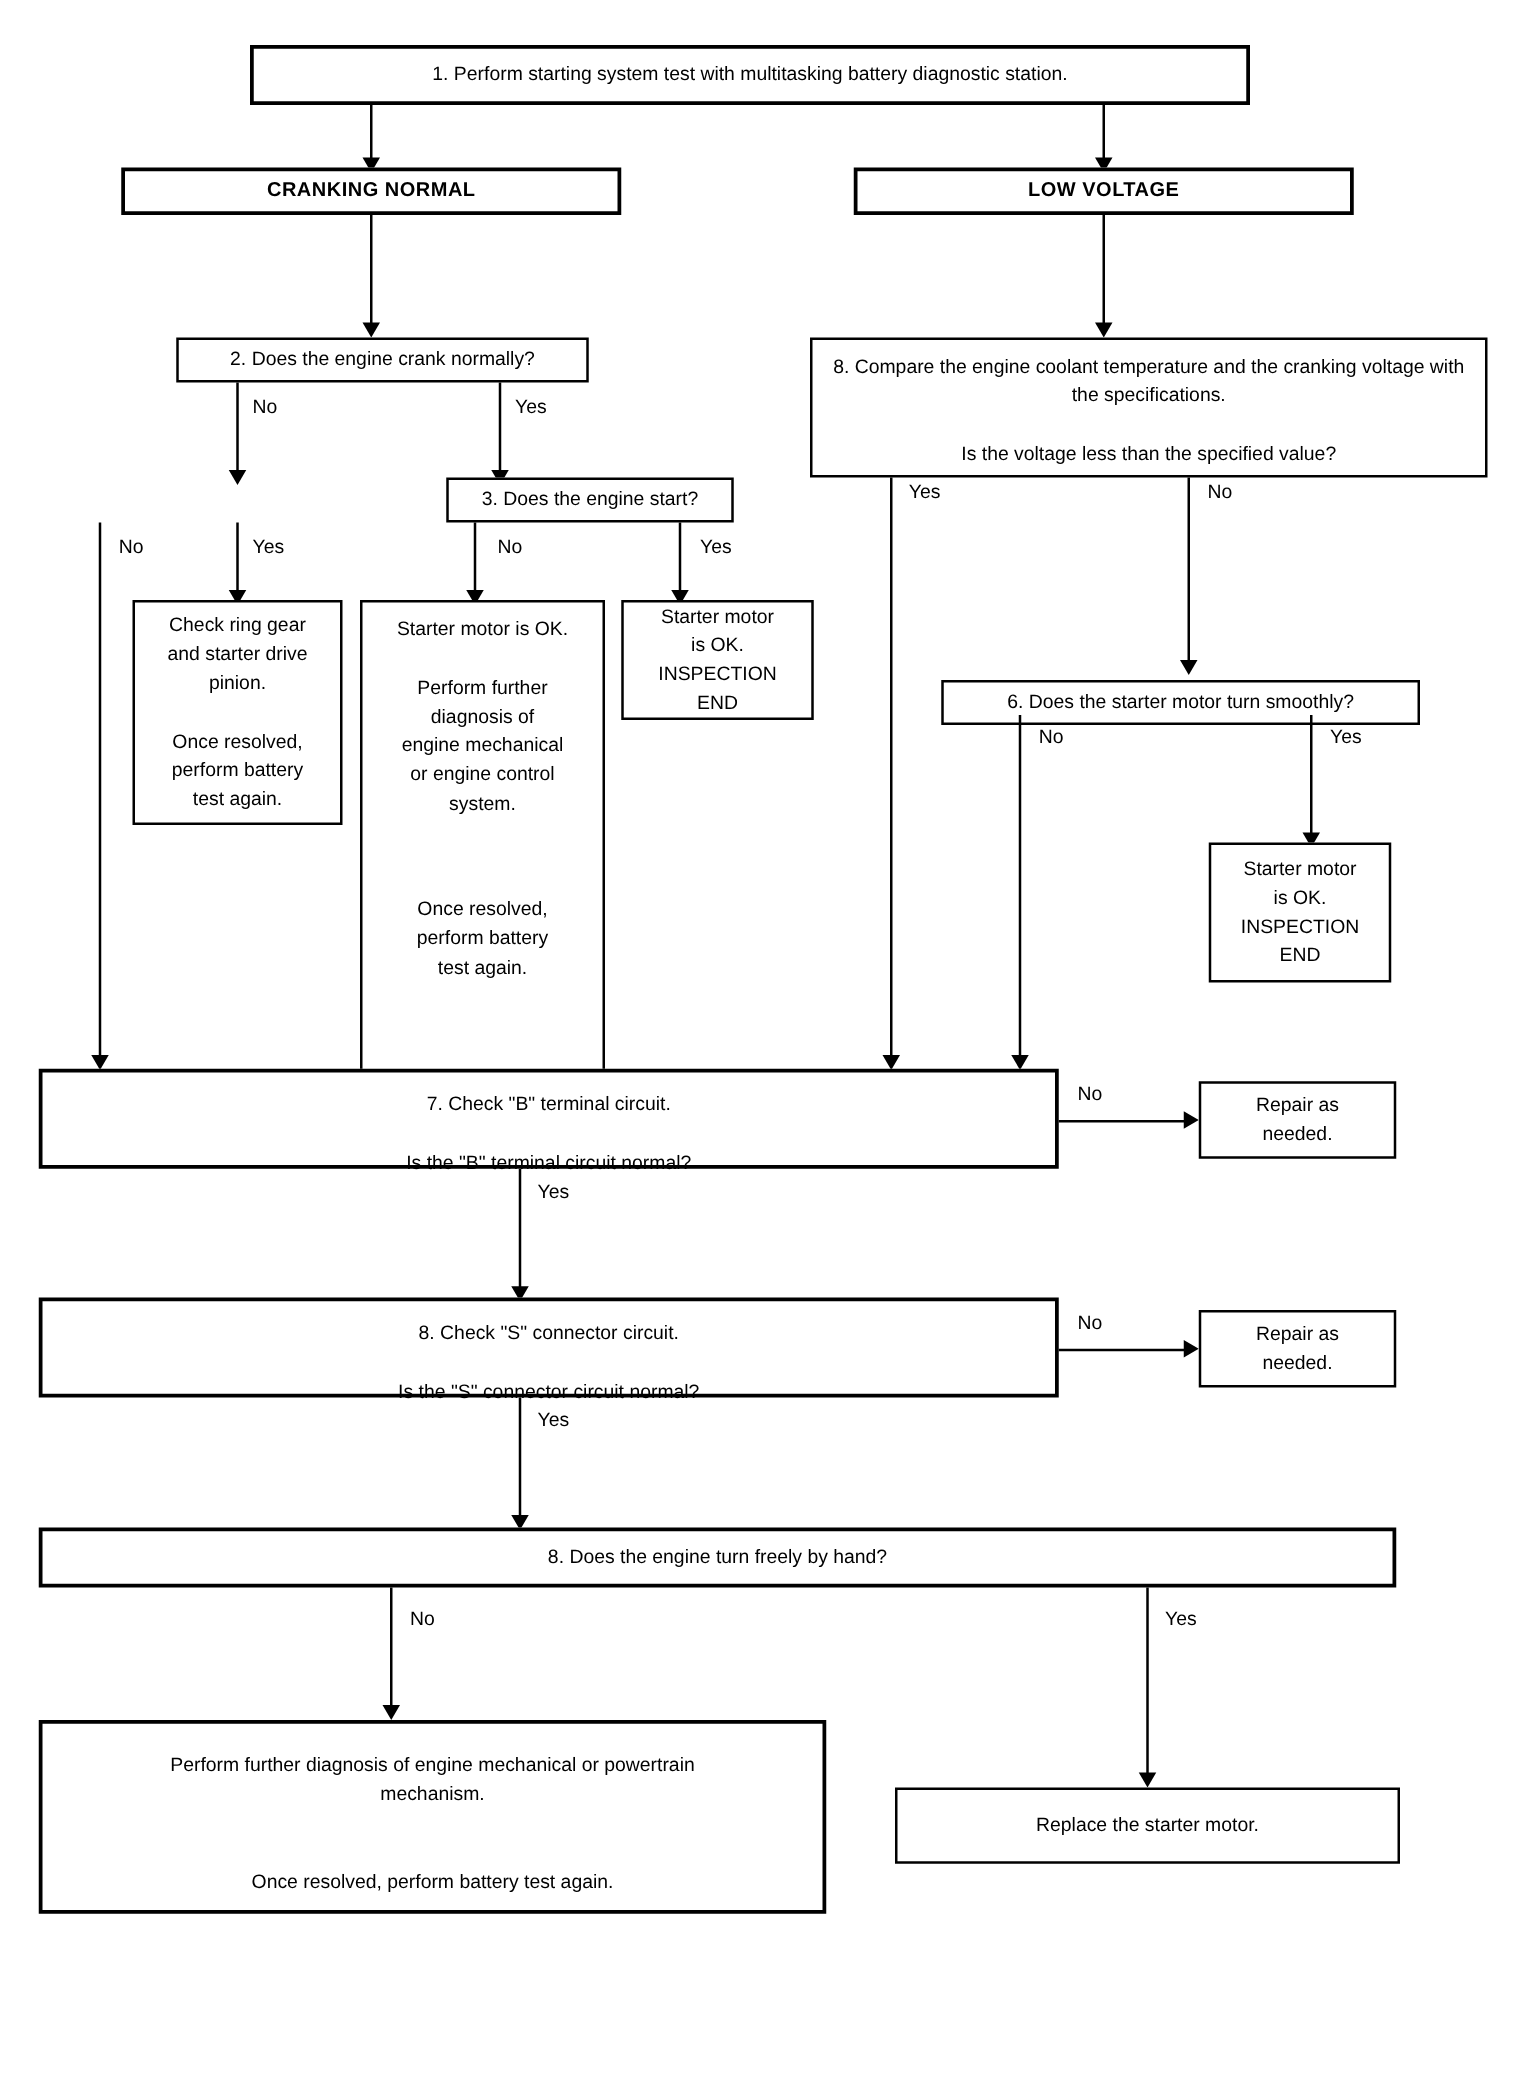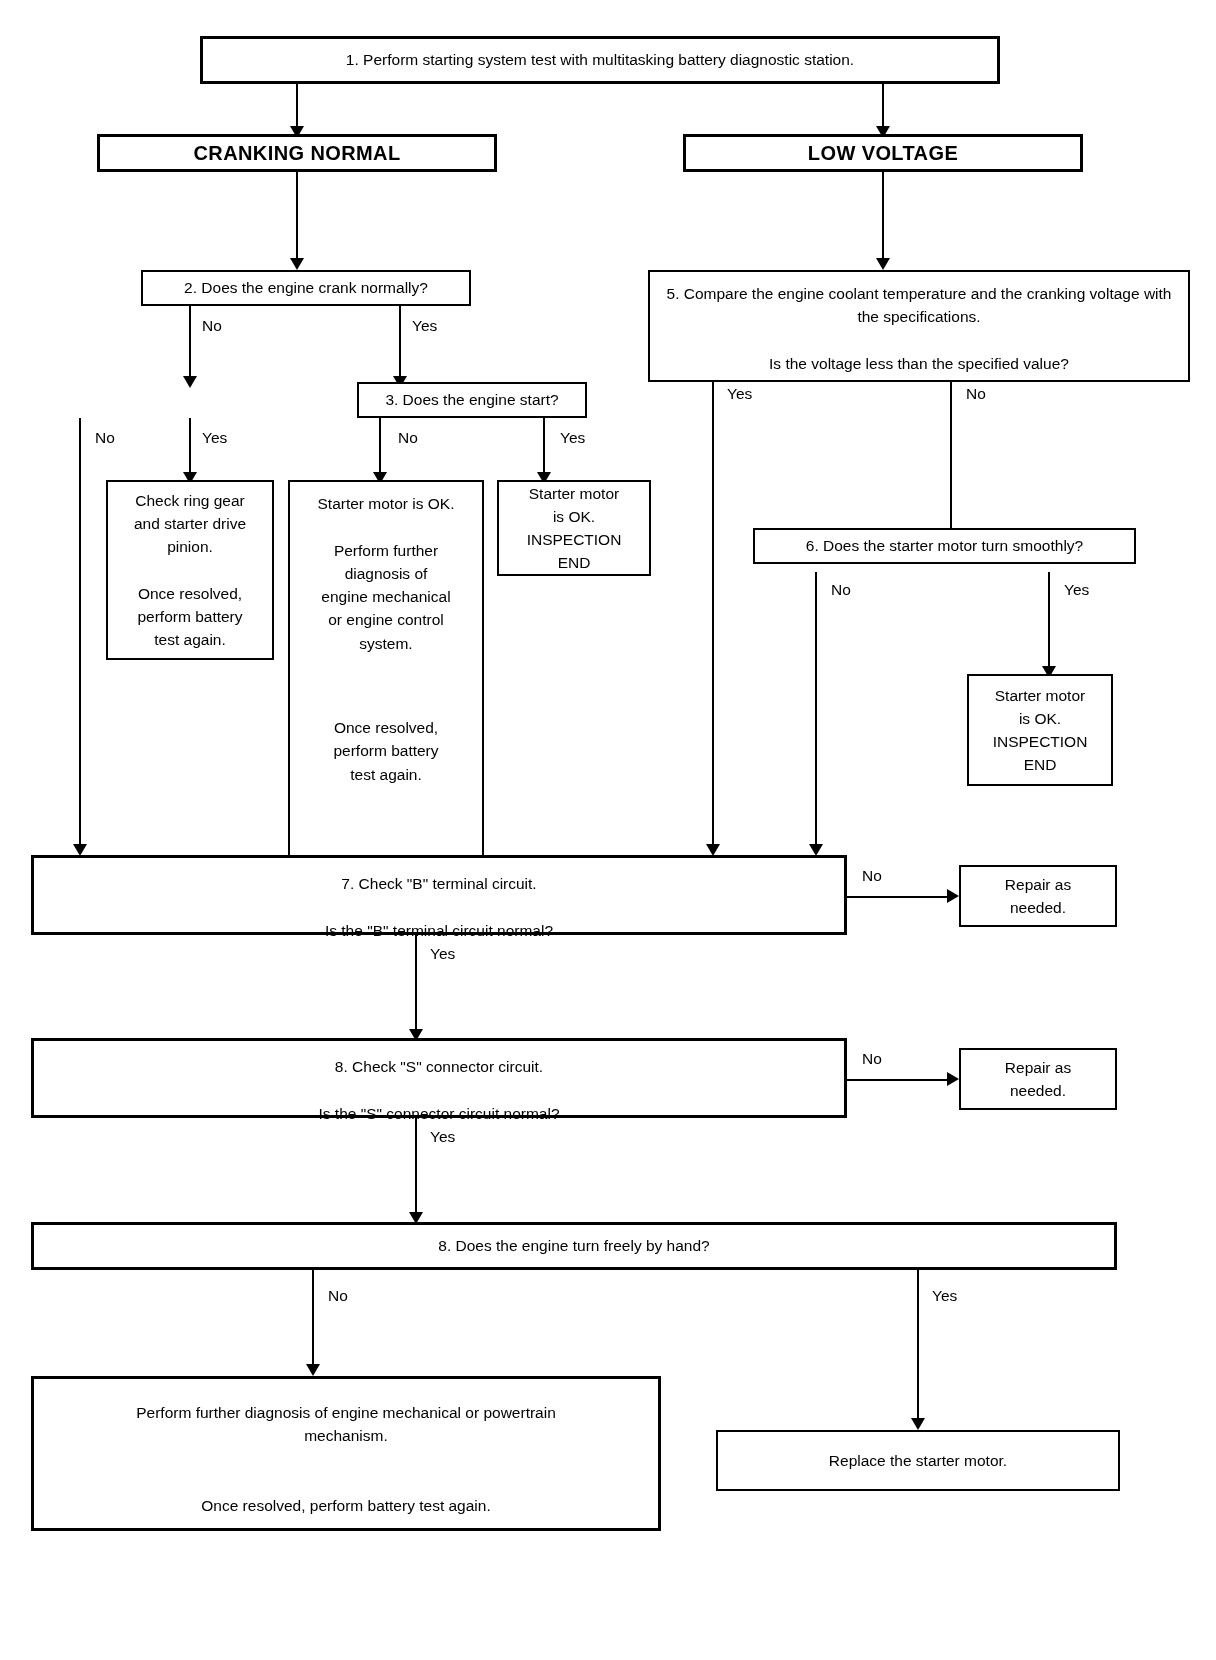--- a/index.html
+++ b/index.html
@@ -4,21 +4,21 @@
 <style>
   html,body{margin:0;padding:0;background:#ffffff;}
   body{font-family:"Liberation Sans","DejaVu Sans",sans-serif;color:#000;}
   #canvas{position:relative;width:1216px;height:1660px;background:#fff;overflow:hidden;}
 
   .box{position:absolute;border:2px solid #000;background:#fff;box-sizing:border-box;
        display:flex;align-items:center;justify-content:center;text-align:center;
        font-size:15.5px;line-height:1.5;padding:4px 6px;white-space:pre-line;}
   .box.thick{border-width:3px;}
   .box.top{align-items:flex-start;}
-  .box.bold{font-weight:bold;letter-spacing:.4px;font-size:20px;}
+  .box.bold{font-weight:bold;letter-spacing:.4px;font-size:16px;}
 
   
   .vl{position:absolute;width:0;border-left:2px solid #000;}
   .hl{position:absolute;height:0;border-top:2px solid #000;}
   .ad{position:absolute;width:0;height:0;border-left:7px solid transparent;
       border-right:7px solid transparent;border-top:12px solid #000;}
   .ar{position:absolute;width:0;height:0;border-top:7px solid transparent;
       border-bottom:7px solid transparent;border-left:12px solid #000;}
 
   .lbl{position:absolute;font-size:15.5px;line-height:1;white-space:nowrap;}
@@ -51,21 +51,21 @@
   <div class="ad" style="left:183px;top:376px;"></div>
   <div class="lbl" style="left:202px;top:318px;">No</div>
 
   <div class="vl" style="left:399px;top:306px;height:74px;"></div>
   <div class="ad" style="left:393px;top:376px;"></div>
   <div class="lbl" style="left:412px;top:318px;">Yes</div>
 
 
   <div class="box" style="left:357px;top:382px;width:230px;height:36px;">3. Does the engine start?</div>
 
-  <div class="box top" style="left:648px;top:270px;width:542px;height:112px;padding-top:10px;">5. Compare the engine coolant temperature and the cranking voltage with the specifications.
+  <div class="box top" style="left:648px;top:270px;width:542px;height:112px;padding-top:10px;">8. Compare the engine coolant temperature and the cranking voltage with the specifications.
 
 Is the voltage less than the specified value?</div>
 
   <div class="vl" style="left:79px;top:418px;height:430px;"></div>
   <div class="ad" style="left:73px;top:844px;"></div>
   <div class="lbl" style="left:95px;top:430px;">No</div>
 
   <div class="vl" style="left:189px;top:418px;height:58px;"></div>
   <div class="ad" style="left:183px;top:472px;"></div>
   <div class="lbl" style="left:202px;top:430px;">Yes</div>
@@ -103,21 +103,21 @@
 system.</div>
   <div class="lbl" style="left:288px;top:716px;width:196px;text-align:center;white-space:pre-line;line-height:1.5;">Once resolved,
 perform battery
 test again.</div>
 
   <div class="box" style="left:497px;top:480px;width:154px;height:96px;">Starter motor
 is OK.
 INSPECTION
 END</div>
 
-  <div class="box" style="left:753px;top:528px;width:383px;height:36px;">6. Does the starter motor turn smoothly?</div>
+  <div class="box" style="left:753px;top:544px;width:383px;height:36px;">6. Does the starter motor turn smoothly?</div>
 
   <div class="vl" style="left:815px;top:572px;height:276px;"></div>
   <div class="ad" style="left:809px;top:844px;"></div>
   <div class="lbl" style="left:831px;top:582px;">No</div>
 
   <div class="vl" style="left:1048px;top:572px;height:98px;"></div>
   <div class="ad" style="left:1042px;top:666px;"></div>
   <div class="lbl" style="left:1064px;top:582px;">Yes</div>
 
   <div class="box" style="left:967px;top:674px;width:146px;height:112px;">Starter motor

